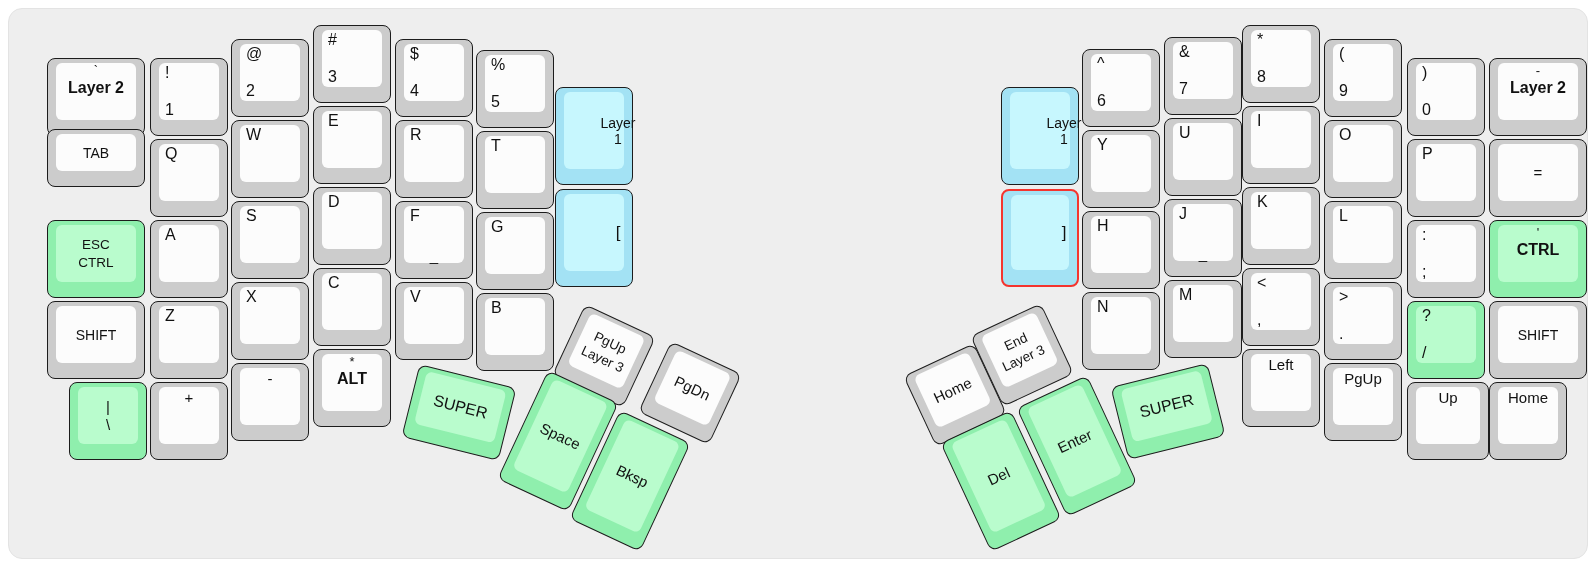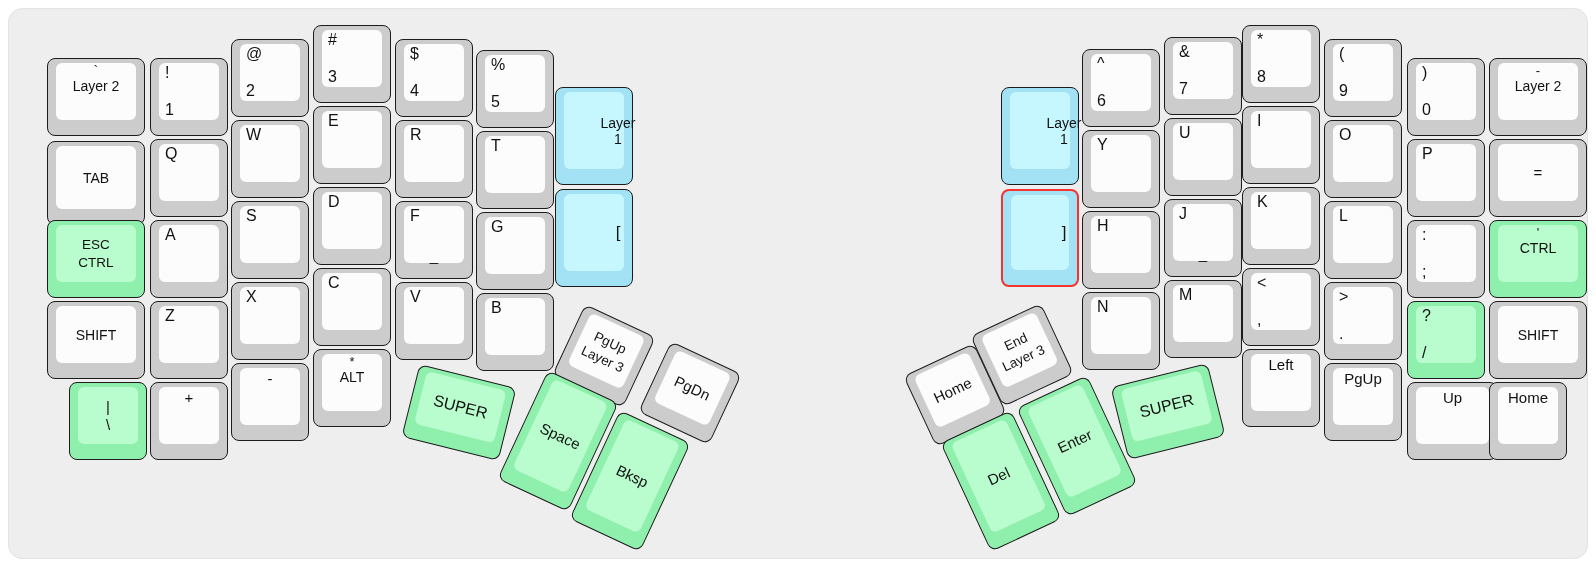--- a/index.html
+++ b/index.html
@@ -20,36 +20,36 @@
   .lbl-tl{position:absolute;top:1px;left:6px;font-size:16px;line-height:1.1;}
   .lbl-bl{position:absolute;bottom:1px;left:6px;font-size:16px;line-height:1.1;}
   .lbl-home{position:absolute;bottom:-1px;left:50%;transform:translateX(-50%);font-size:15px;}
   .style-ctr .cap{display:flex;align-items:center;justify-content:center;text-align:center;font-size:14px;}
   .style-tc .cap{display:flex;align-items:flex-start;justify-content:center;padding-top:2px;font-size:15px;box-sizing:border-box;}
   .style-tl2c .cap{display:flex;flex-direction:column;align-items:center;justify-content:center;
     text-align:center;font-size:13.5px;line-height:1.3;}
   .style-st .cap{display:flex;flex-direction:column;align-items:center;justify-content:flex-start;
     text-align:center;padding-top:1px;box-sizing:border-box;}
   .style-st .lbl-small{font-size:13px;line-height:1.05;height:14px;}
-  .style-st .lbl-main{font-size:14px;line-height:1.25;}
+  .style-st .lbl-main{font-size:16px;line-height:1.25;font-weight:bold;}
   .style-st2 .cap{display:flex;flex-direction:column;align-items:center;justify-content:center;
     text-align:center;font-size:15px;line-height:1.15;}
 </style>
 </head>
 <body style="background: rgb(255, 255, 255);">
 
 <div id="panel">
   <div id="keys">
       <div class="key white style-st" style="left: 38px; top: 49px; width: 98px; height: 78px; z-index: 1;">
         <div class="cap">
           <span class="lbl-small">`</span>
           <span class="lbl-main">Layer 2</span>
         </div>
       </div>
-      <div class="key white style-ctr" style="left: 38px; top: 132px; width: 98px; height: 84px; z-index: 1;">
+      <div class="key white style-ctr" style="left: 38px; top: 120px; width: 98px; height: 58px; z-index: 1;">
         <div class="cap">
           <span>TAB</span>
         </div>
       </div>
       <div class="key green style-tl2c" style="left: 38px; top: 211px; width: 98px; height: 78px; z-index: 1;">
         <div class="cap">
           <span>ESC</span>
           <span>CTRL</span>
         </div>
       </div>
@@ -345,21 +345,21 @@
           <span class="lbl-tl">:</span>
           <span class="lbl-bl">;</span>
         </div>
       </div>
       <div class="key green style-pair" style="left: 1398px; top: 292px; width: 78px; height: 78px; z-index: 1;">
         <div class="cap">
           <span class="lbl-tl">?</span>
           <span class="lbl-bl">/</span>
         </div>
       </div>
-      <div class="key white style-tc" style="left: 1398px; top: 373px; width: 91px; height: 78px; z-index: 1;">
+      <div class="key white style-tc" style="left: 1398px; top: 373px; width: 82px; height: 78px; z-index: 1;">
         <div class="cap">
           <span>Up</span>
         </div>
       </div>
       <div class="key white style-st" style="left: 1480px; top: 49px; width: 98px; height: 78px; z-index: 1;">
         <div class="cap">
           <span class="lbl-small">-</span>
           <span class="lbl-main">Layer 2</span>
         </div>
       </div>

